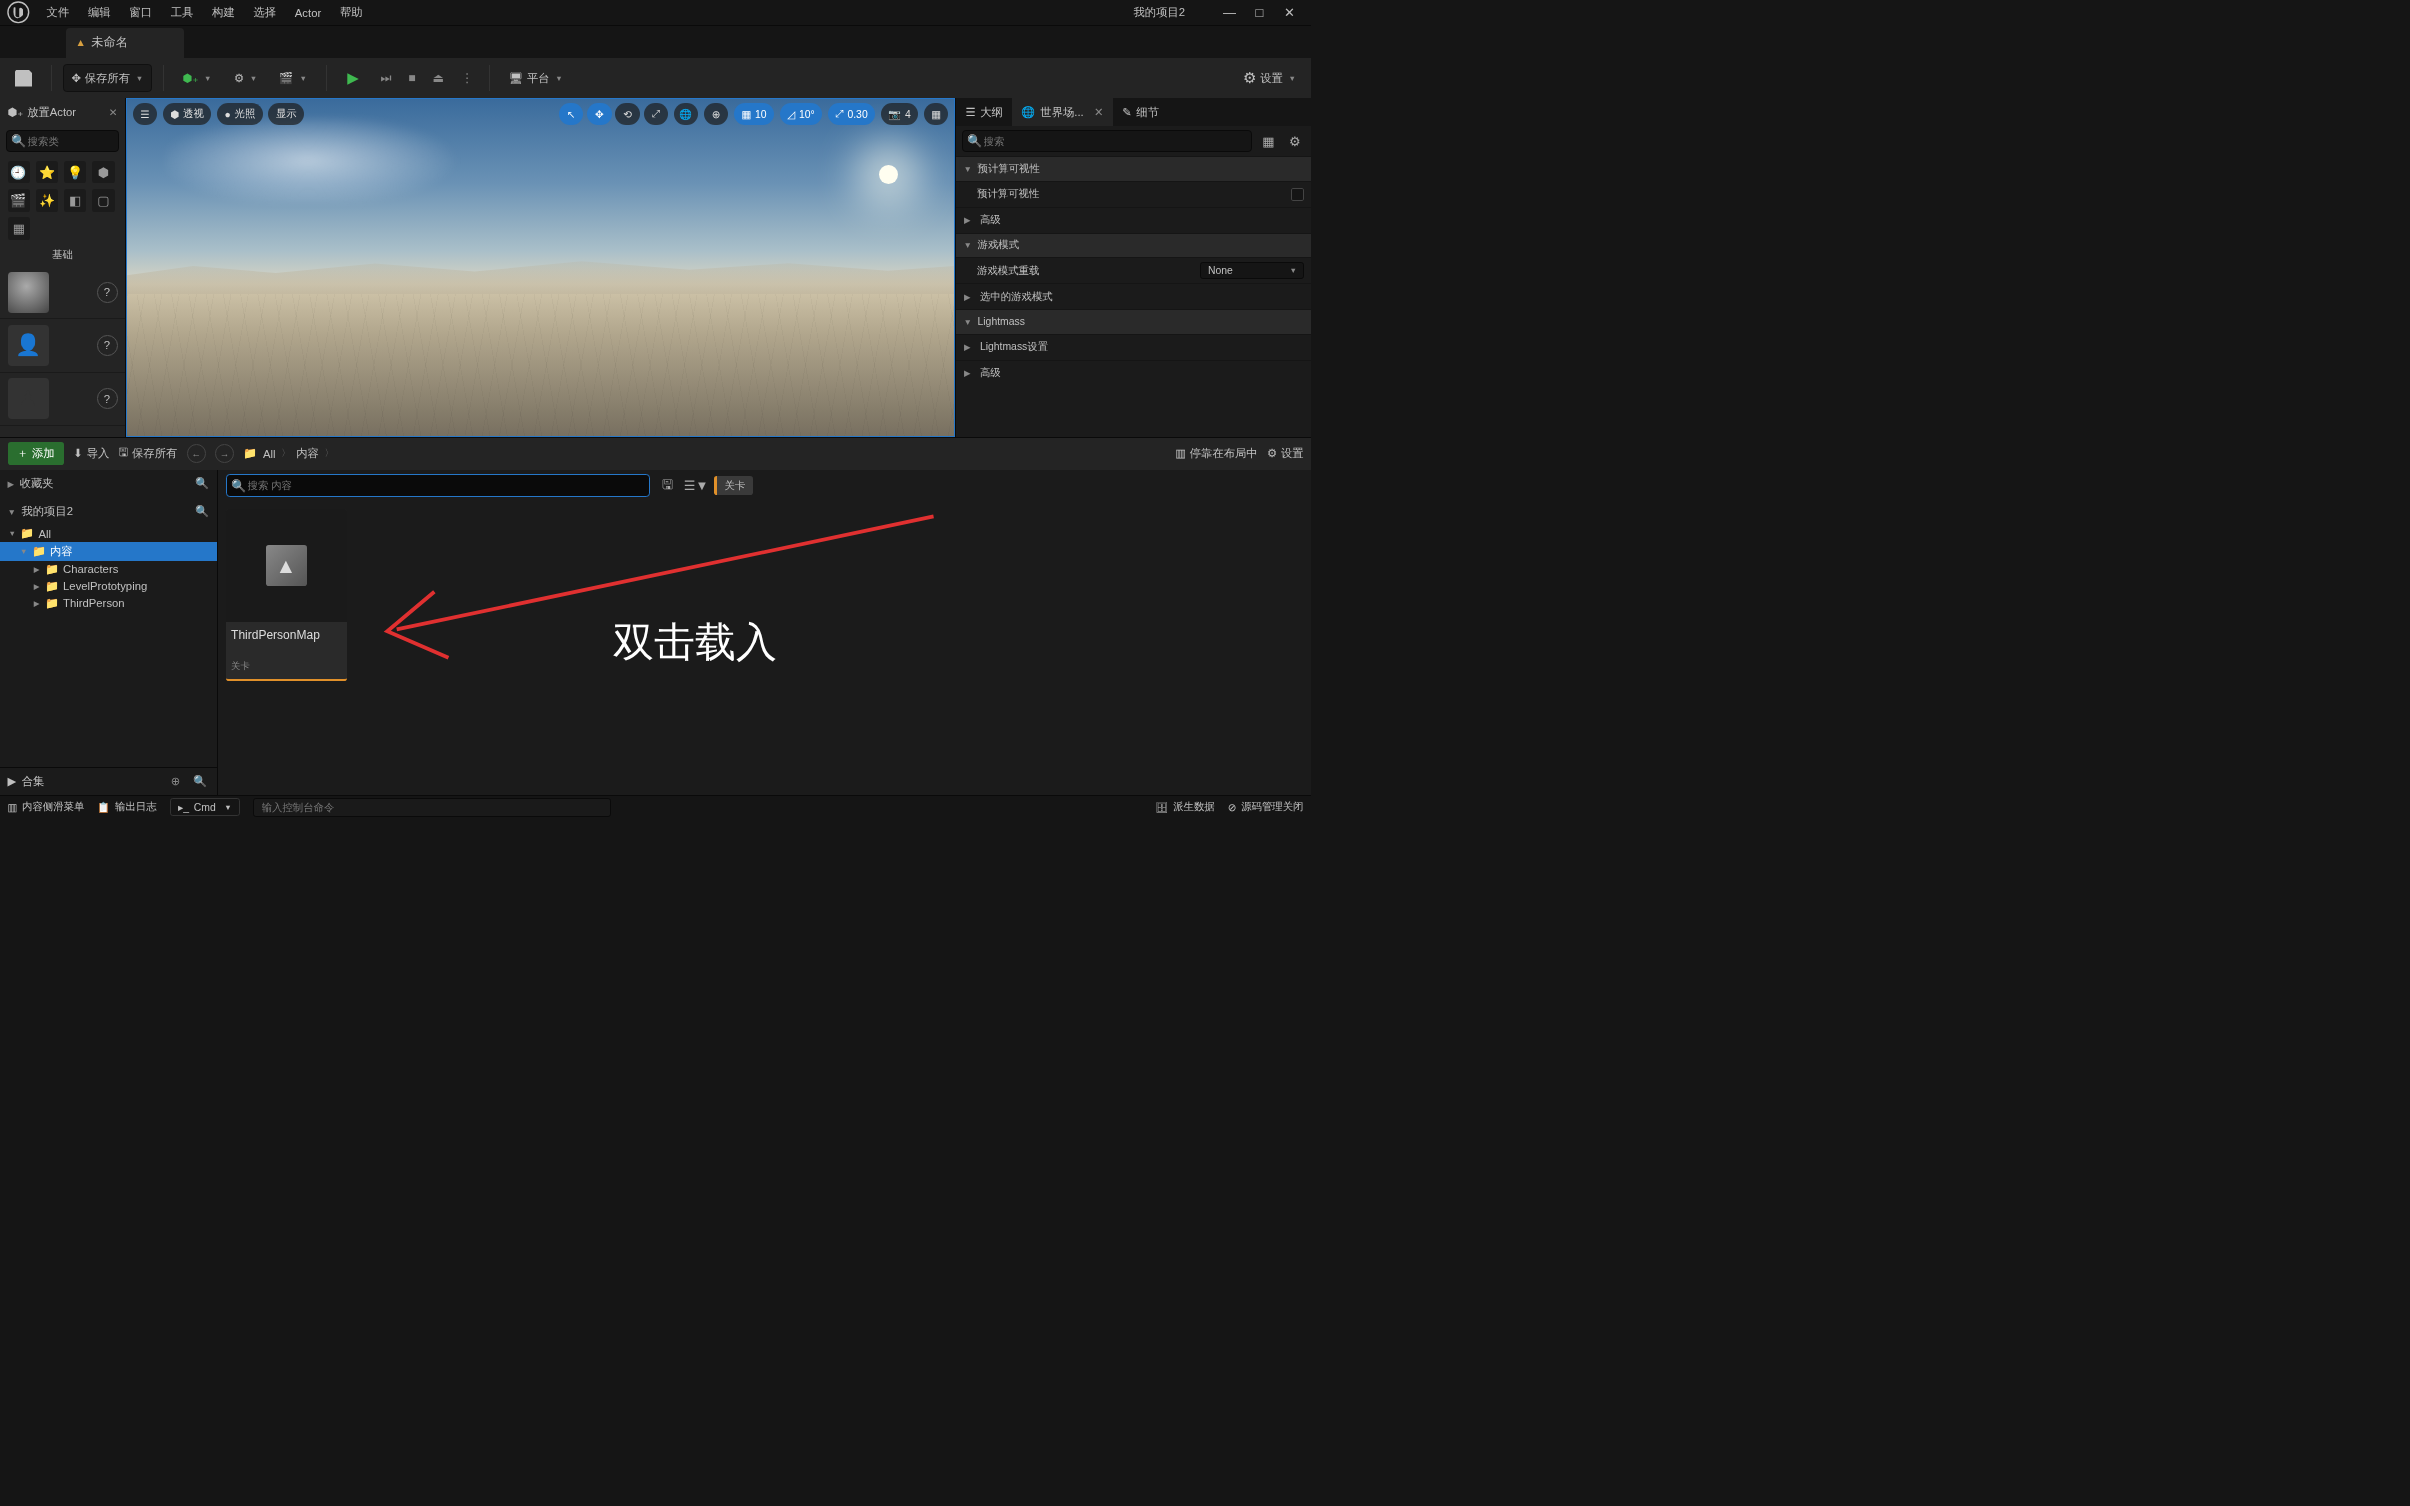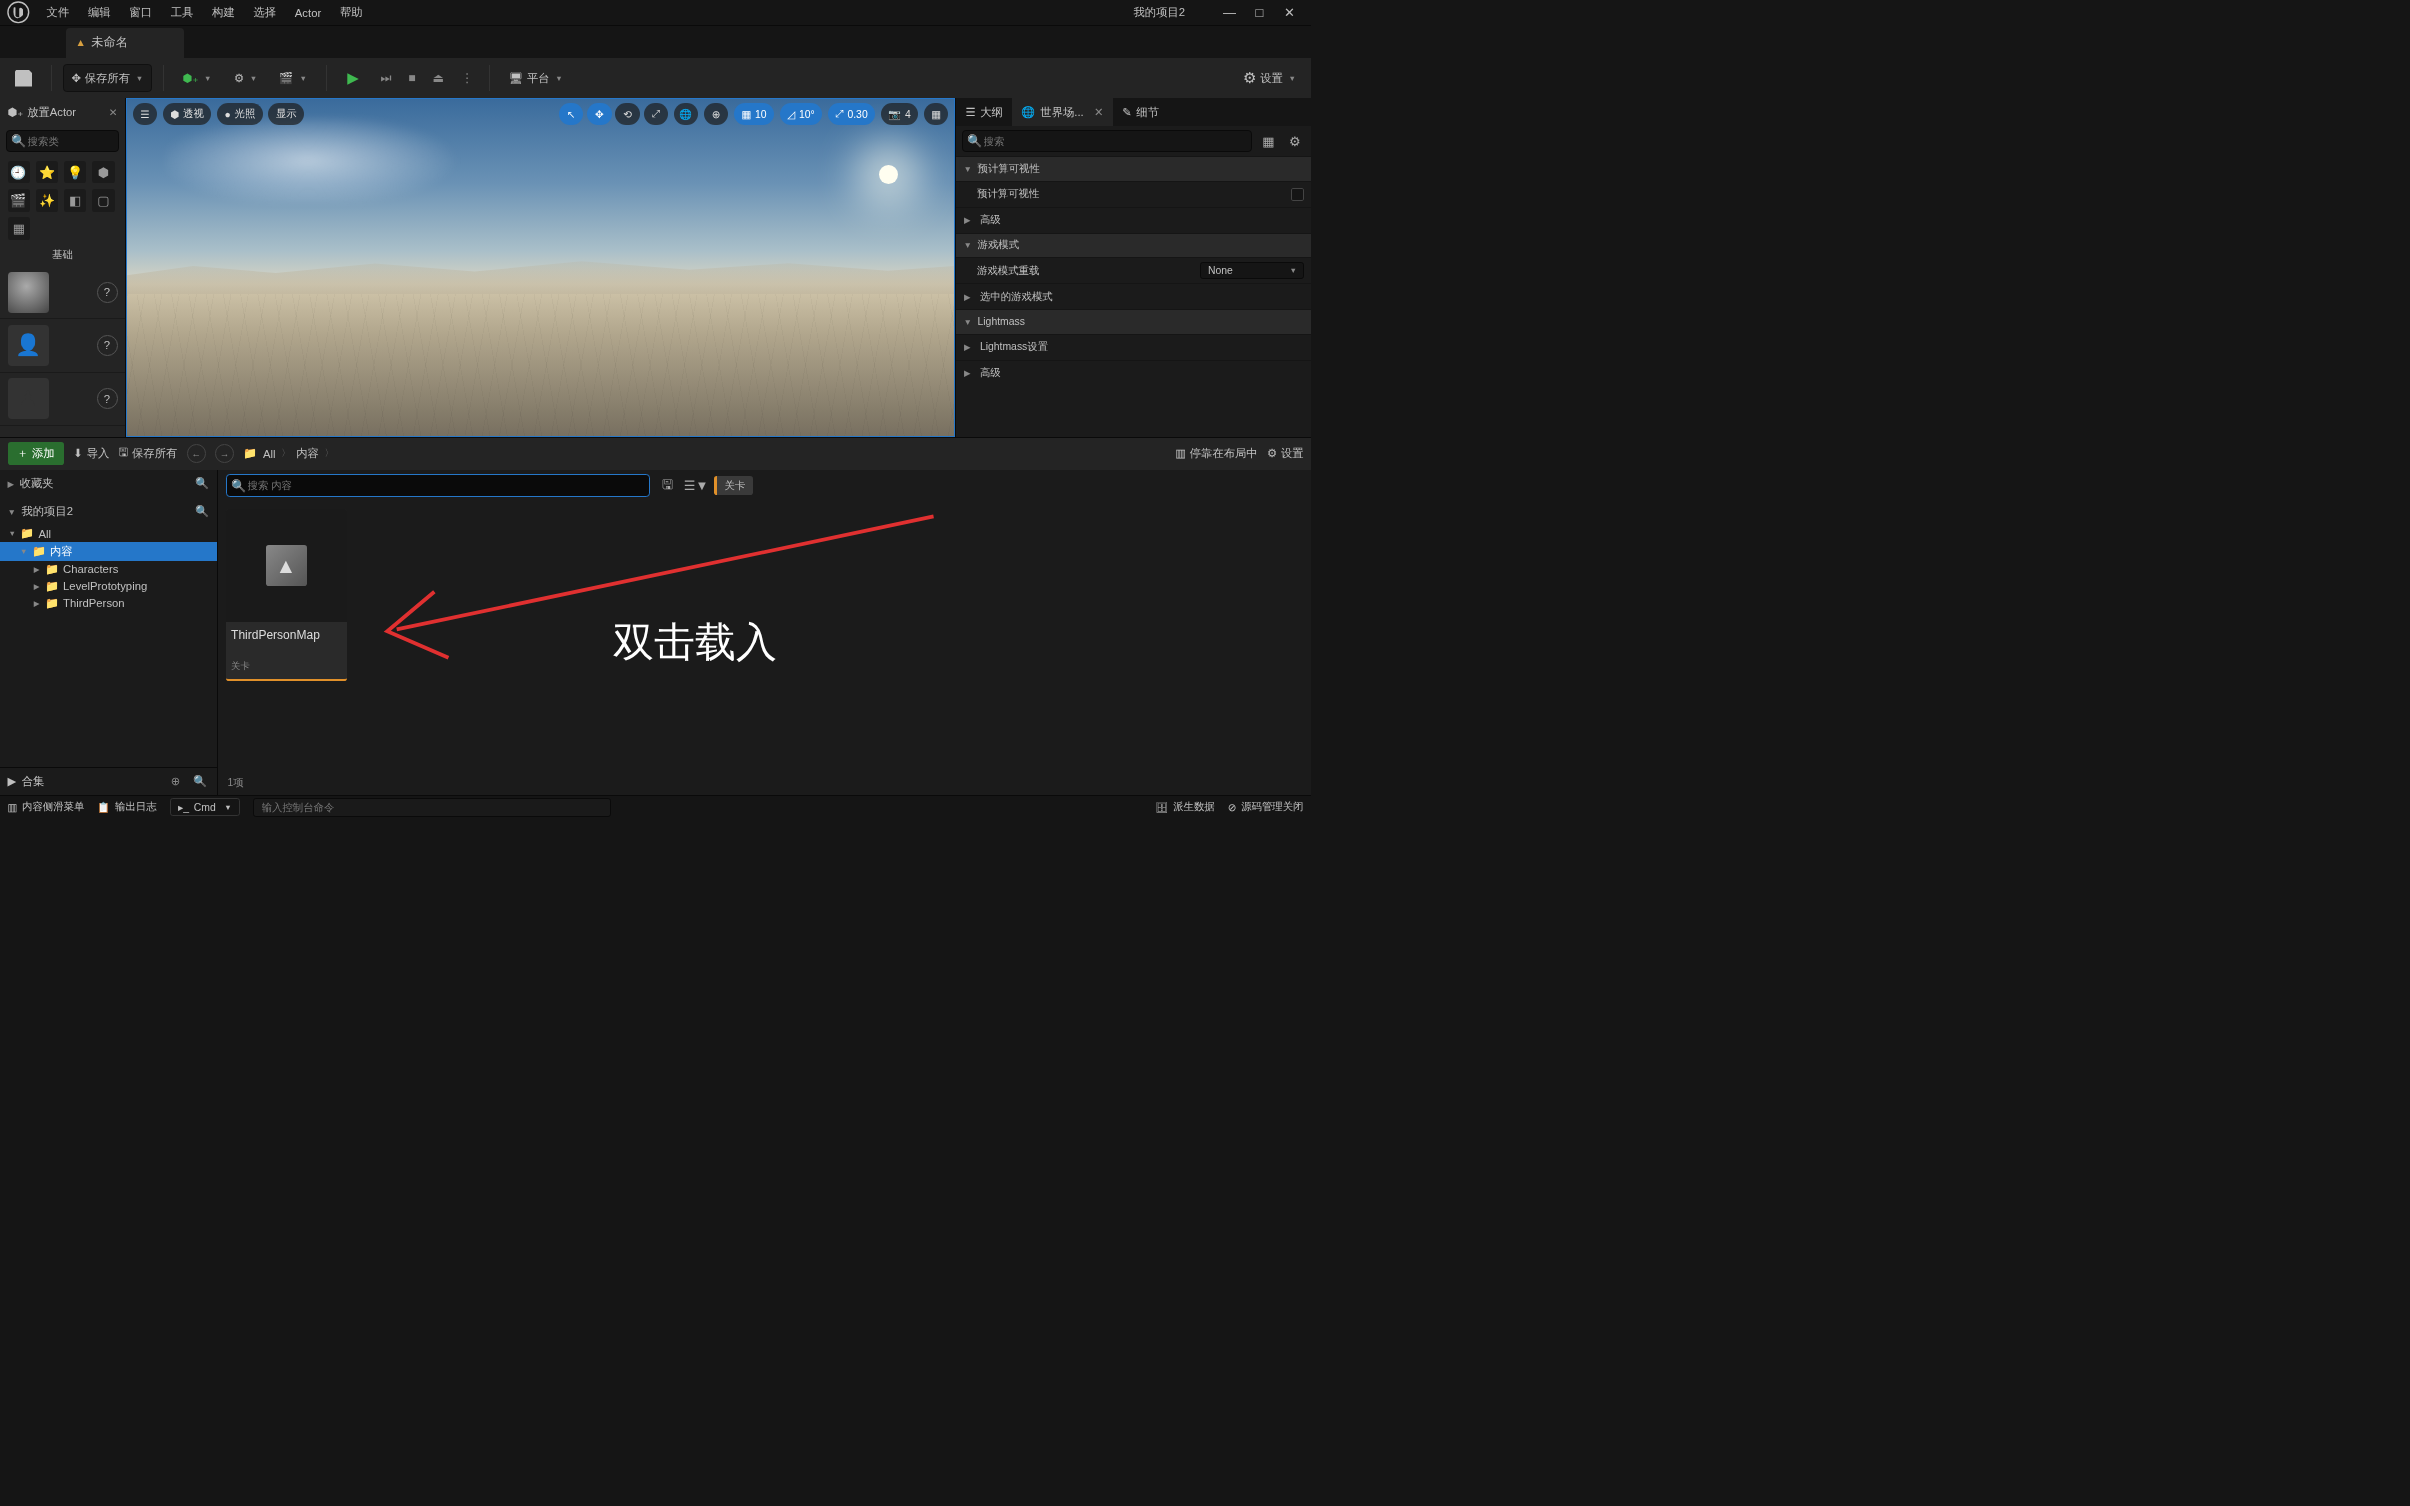--- a/index.html
+++ b/index.html
@@ -452,21 +452,20 @@
           <div class="asset-card-name">ThirdPersonMap</div>
           <div class="asset-card-type">关卡</div>
         </div>
 
         <svg class="annotation-arrow" width="584" height="179" viewBox="0 0 620 190">
           <line x1="610" y1="10" x2="40" y2="130" stroke="#e03030" stroke-width="4"></line>
           <polyline points="80,90 30,132 95,160" fill="none" stroke="#e03030" stroke-width="4"></polyline>
         </svg>
         <div class="annotation-text">双击载入</div>
       </div>
-      <div class="cb-status">1项</div>
     </div>
   </div>
 </div>
 
 <div class="statusbar">
   <div class="status-item">
       <span>▥</span>
       <span>内容侧滑菜单</span>
     </div>
   <div class="status-item">

